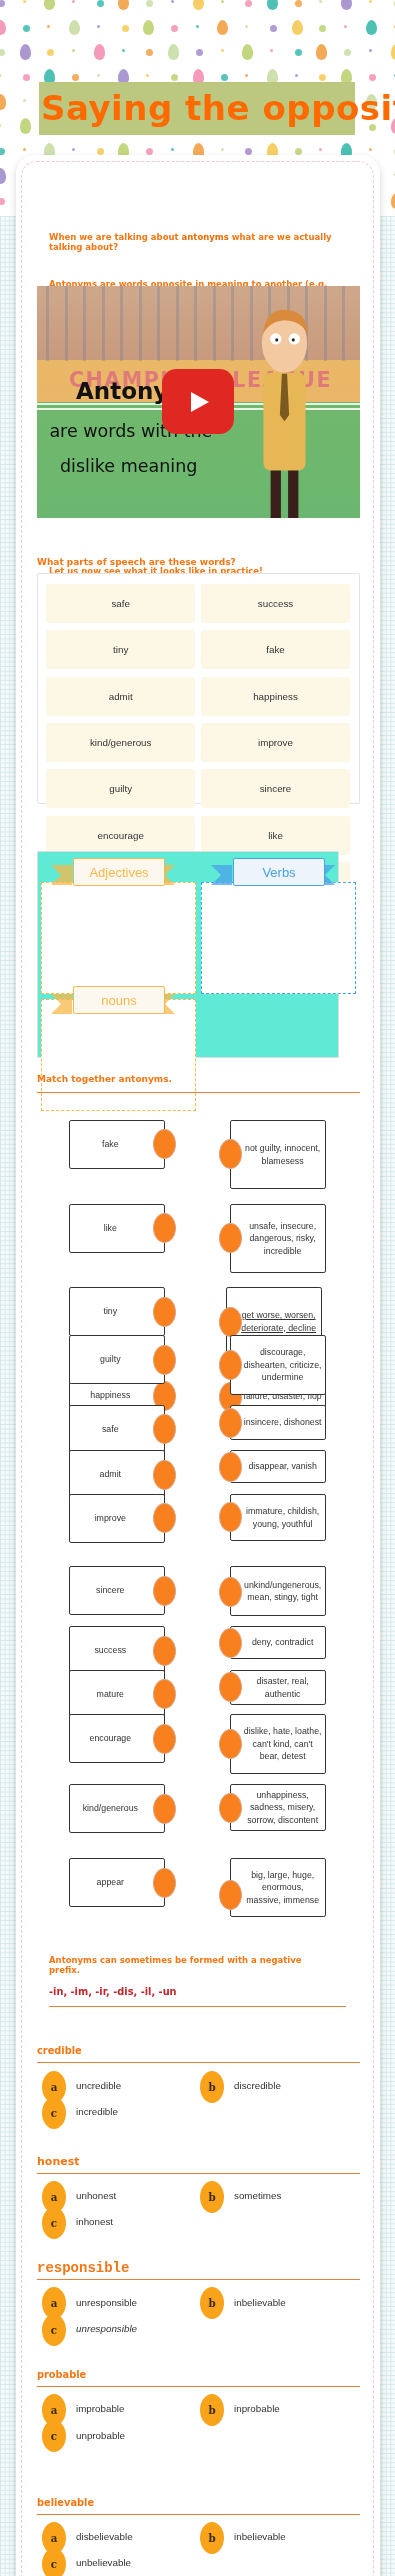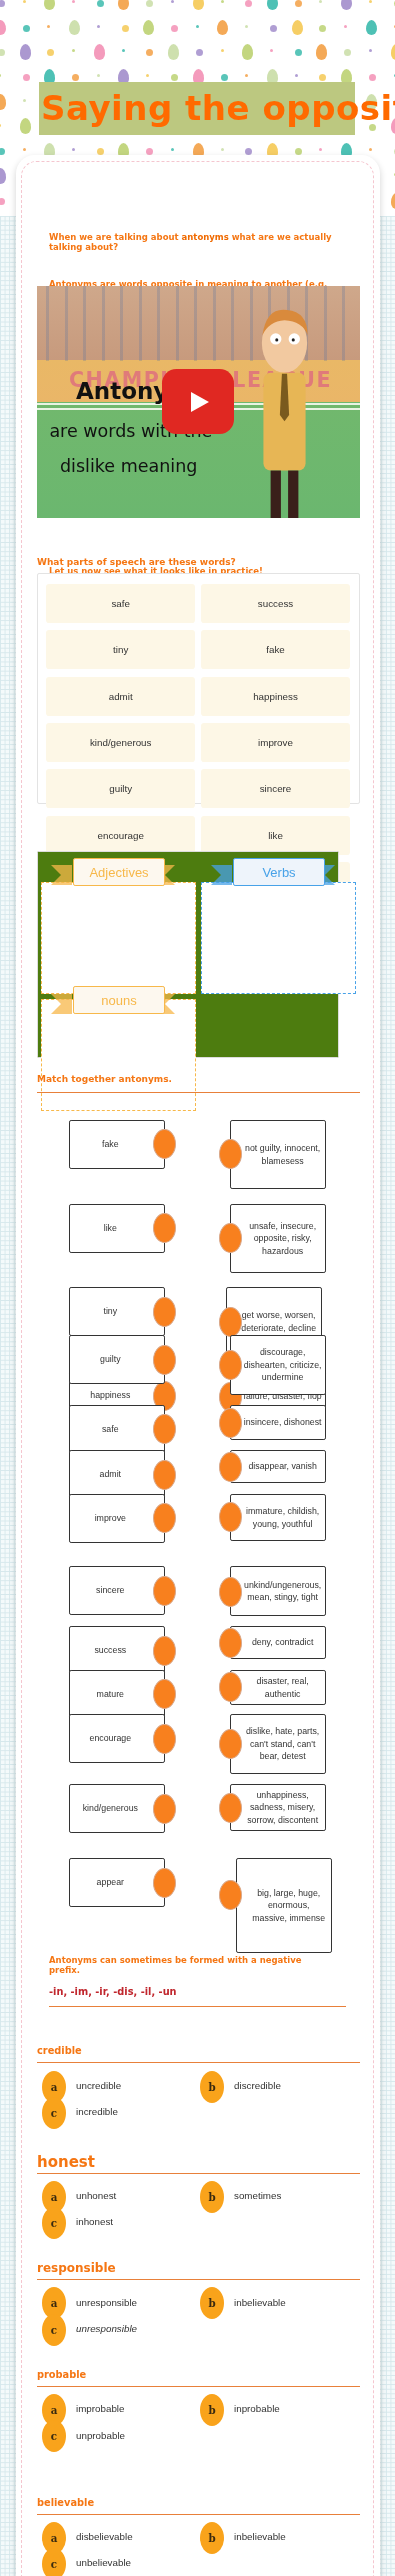--- a/index.html
+++ b/index.html
@@ -28,21 +28,21 @@
 .stripe{position:absolute;left:0;height:1.5px;width:100%;background:#e9f3e4}
 .champ{position:absolute;left:32px;top:82px;font-size:20.6px;color:#e07a7a;font-weight:bold;letter-spacing:1.5px;font-family:"DejaVu Sans",sans-serif}
 .vtext{position:absolute;font-family:"DejaVu Sans",sans-serif;color:#111}
 .man{position:absolute;left:219px;top:20.6px;width:57px;height:216px}
 .play{position:absolute;width:72px;height:65px;background:#e02822;border-radius:14.4px;display:flex;align-items:center;justify-content:center}
 .play .tri{width:0;height:0;border-top:10.3px solid transparent;border-bottom:10.3px solid transparent;border-left:18.5px solid #fff;margin-left:4.1px}
 
 .grid-box{left:37px;top:573px;width:323px;height:231px;border:0.5px solid #e3e3e3;border-radius:2.1px;background:#fff}
 .word{position:absolute;width:149px;height:39px;background:#fdf7e6;border-radius:3.1px;display:flex;align-items:center;justify-content:center;font-size:9.8px;color:#333}
 
-.cat-box{left:37px;top:851px;width:302px;height:207px;background:#4d7c0f;border:0.5px solid #ddd;border-radius:1.5px}
+.cat-box{left:37px;top:851px;width:302px;height:207px;background:#5eead4;border:0.5px solid #ddd;border-radius:1.5px}
 .zone{position:absolute;width:155px;height:112px;background:#fff;border:1px dashed}
 .rib-tail{position:absolute;top:5.2px;width:0;height:0}
 .rib-face{position:absolute;top:0;width:92px;height:28px;border:1px solid;border-radius:2.1px;display:flex;align-items:center;justify-content:center;font-size:13px}
 
 .mbox{position:absolute;border:0.5px solid #333;border-radius:2.1px;background:#fff;display:flex;align-items:center;justify-content:center;text-align:center;font-size:8.8px;line-height:12.4px;color:#333;padding:0 7.2px}
 .knob{position:absolute;width:23px;height:30px;border-radius:50%;background:#f8801e;border:0.8px solid #d8a78a}
 
 .badge{position:absolute;width:24px;height:32px;border-radius:50%;background:#f9a31b;display:flex;align-items:center;justify-content:center;font-family:"DejaVu Serif",serif;font-size:10.3px;color:#3a2a10;font-weight:bold}
 .opt{position:absolute;font-size:9.8px;color:#333}
 </style>
@@ -281,25 +281,25 @@
 
 <div id="match1">
     <div class="abs h-orange" style="left: 37px; top: 1074px; font-size: 9px;">Match together antonyms.</div>
     <div class="abs rule" style="left: 37px; top: 1092px; width: 323px;"></div>
     <div class="mbox" style="left: 69px; top: 1120px; width: 96px; height: 49px; padding-right: 20.6px;">fake</div>
     <div class="knob" style="left: 153px; top: 1129px;"></div>
     <div class="mbox" style="left: 230px; top: 1120px; width: 96px; height: 69px; padding-left: 12.4px; padding-right: 3.1px;">not guilty, innocent, blamesess</div>
     <div class="knob" style="left: 219px; top: 1139px;"></div>
     <div class="mbox" style="left: 69px; top: 1204px; width: 96px; height: 49px; padding-right: 20.6px;">like</div>
     <div class="knob" style="left: 153px; top: 1213px;"></div>
-    <div class="mbox" style="left: 230px; top: 1204px; width: 96px; height: 69px; padding-left: 12.4px; padding-right: 3.1px;">unsafe, insecure, opposite, risky, hazardous</div>
+    <div class="mbox" style="left: 230px; top: 1204px; width: 96px; height: 69px; padding-left: 12.4px; padding-right: 3.1px;">unsafe, insecure, dangerous, risky, incredible</div>
     <div class="knob" style="left: 219px; top: 1223px;"></div>
     <div class="mbox" style="left: 69px; top: 1287px; width: 96px; height: 49px; padding-right: 20.6px;">tiny</div>
     <div class="knob" style="left: 153px; top: 1297px;"></div>
-    <div class="mbox" style="left: 226px; top: 1287px; width: 96px; height: 69px; padding-left: 12.4px; padding-right: 3.1px;">get worse, worsen, deteriorate, decline</div>
+    <div class="mbox" style="left: 226px; top: 1287px; width: 96px; height: 69px; padding-left: 12.4px; padding-right: 3.1px; text-decoration: underline;">get worse, worsen, deteriorate, decline</div>
     <div class="knob" style="left: 219px; top: 1307px;"></div>
     <div class="mbox" style="left: 69px; top: 1371px; width: 96px; height: 49px; padding-right: 20.6px;">happiness</div>
     <div class="knob" style="left: 153px; top: 1381px;"></div>
     <div class="mbox" style="left: 230px; top: 1371px; width: 96px; height: 51px; padding-left: 12.4px; padding-right: 3.1px;">failure, disaster, flop</div>
     <div class="knob" style="left: 219px; top: 1382px;"></div>
     <div class="mbox" style="left: 69px; top: 1335px; width: 96px; height: 49px; padding-right: 20.6px;">guilty</div>
     <div class="knob" style="left: 153px; top: 1345px;"></div>
     <div class="mbox" style="left: 230px; top: 1335px; width: 96px; height: 60px; padding-left: 12.4px; padding-right: 3.1px;">discourage, dishearten, criticize, undermine</div>
     <div class="knob" style="left: 219px; top: 1350px;"></div>
     <div class="mbox" style="left: 69px; top: 1405px; width: 96px; height: 49px; padding-right: 20.6px;">safe</div>
@@ -321,54 +321,54 @@
     <div class="mbox" style="left: 69px; top: 1626px; width: 96px; height: 49px; padding-right: 20.6px;">success</div>
     <div class="knob" style="left: 153px; top: 1636px;"></div>
     <div class="mbox" style="left: 230px; top: 1626px; width: 96px; height: 33px; padding-left: 12.4px; padding-right: 3.1px;">deny, contradict</div>
     <div class="knob" style="left: 219px; top: 1628px;"></div>
     <div class="mbox" style="left: 69px; top: 1670px; width: 96px; height: 49px; padding-right: 20.6px;">mature</div>
     <div class="knob" style="left: 153px; top: 1679px;"></div>
     <div class="mbox" style="left: 230px; top: 1670px; width: 96px; height: 35px; padding-left: 12.4px; padding-right: 3.1px;">disaster, real, authentic</div>
     <div class="knob" style="left: 219px; top: 1672px;"></div>
     <div class="mbox" style="left: 69px; top: 1714px; width: 96px; height: 49px; padding-right: 20.6px;">encourage</div>
     <div class="knob" style="left: 153px; top: 1724px;"></div>
-    <div class="mbox" style="left: 230px; top: 1714px; width: 96px; height: 60px; padding-left: 12.4px; padding-right: 3.1px;">dislike, hate, parts, can't stand, can't bear, detest</div>
+    <div class="mbox" style="left: 230px; top: 1714px; width: 96px; height: 60px; padding-left: 12.4px; padding-right: 3.1px;">dislike, hate, loathe, can't kind, can't bear, detest</div>
     <div class="knob" style="left: 219px; top: 1729px;"></div>
     <div class="mbox" style="left: 69px; top: 1784px; width: 96px; height: 49px; padding-right: 20.6px;">kind/generous</div>
     <div class="knob" style="left: 153px; top: 1794px;"></div>
     <div class="mbox" style="left: 230px; top: 1784px; width: 96px; height: 47px; padding-left: 12.4px; padding-right: 3.1px;">unhappiness, sadness, misery, sorrow, discontent</div>
     <div class="knob" style="left: 219px; top: 1793px;"></div>
     <div class="mbox" style="left: 69px; top: 1858px; width: 96px; height: 49px; padding-right: 20.6px;">appear</div>
     <div class="knob" style="left: 153px; top: 1868px;"></div>
-    <div class="mbox" style="left: 236px; top: 1858px; width: 96px; height: 95px; padding-left: 12.4px; padding-right: 3px;">big, large, huge, enormous, massive, immense</div>
+    <div class="mbox" style="left: 230px; top: 1858px; width: 96px; height: 59px; padding-left: 12.4px; padding-right: 3px;">big, large, huge, enormous, massive, immense</div>
     <div class="knob" style="left: 219px; top: 1880px;"></div>
   </div>
 
 <div class="abs p-orange" style="left:49px;top:1956px;width:278px;">Antonyms can sometimes be formed with a negative prefix.</div>
 <div class="abs" style="left:49px;top:1986px;font-family:'DejaVu Sans',sans-serif;font-weight:bold;font-size:9.8px;color:#c0262d">-in, -im, -ir, -dis, -il, -un</div>
 <div class="abs rule" style="left:49px;top:2006px;width:297px;"></div>
 
 <div id="quizzes">
     <div class="abs h-orange" style="left: 37px; top: 2046px; font-size: 9.8px;">credible</div>
     <div class="abs rule" style="left: 37px; top: 2062px; width: 323px;"></div>
     <div class="badge" style="left: 42px; top: 2071px;">a</div>
     <div class="opt" style="left: 76px; top: 2080px;">uncredible</div>
     <div class="badge" style="left: 200px; top: 2071px;">b</div>
     <div class="opt" style="left: 234px; top: 2080px;">discredible</div>
     <div class="badge" style="left: 42px; top: 2097px;">c</div>
     <div class="opt" style="left: 76px; top: 2106px;">incredible</div>
-    <div class="abs h-orange" style="left: 37px; top: 2157px; font-size: 15px;">honest</div>
+    <div class="abs h-orange" style="left: 37px; top: 2157px; font-size: 11px;">honest</div>
     <div class="abs rule" style="left: 37px; top: 2173px; width: 323px;"></div>
     <div class="badge" style="left: 42px; top: 2181px;">a</div>
     <div class="opt" style="left: 76px; top: 2190px;">unhonest</div>
     <div class="badge" style="left: 200px; top: 2181px;">b</div>
     <div class="opt" style="left: 234px; top: 2190px;">sometimes</div>
     <div class="badge" style="left: 42px; top: 2207px;">c</div>
     <div class="opt" style="left: 76px; top: 2216px;">inhonest</div>
-    <div class="abs h-orange" style="left: 37px; top: 2263px; font-size: 12px;">responsible</div>
+    <div class="abs h-orange" style="left: 37px; top: 2263px; font-size: 14px; font-family: Liberation Mono, monospace;">responsible</div>
     <div class="abs rule" style="left: 37px; top: 2279px; width: 323px;"></div>
     <div class="badge" style="left: 42px; top: 2287px;">a</div>
     <div class="opt" style="left: 76px; top: 2297px;">unresponsible</div>
     <div class="badge" style="left: 200px; top: 2287px;">b</div>
     <div class="opt" style="left: 234px; top: 2297px;">inbelievable</div>
     <div class="badge" style="left: 42px; top: 2314px;">c</div>
     <div class="opt" style="left: 76px; top: 2323px; font-style: italic;">unresponsible</div>
     <div class="abs h-orange" style="left: 37px; top: 2370px; font-size: 9.8px;">probable</div>
     <div class="abs rule" style="left: 37px; top: 2386px; width: 323px;"></div>
     <div class="badge" style="left: 42px; top: 2394px;">a</div>

